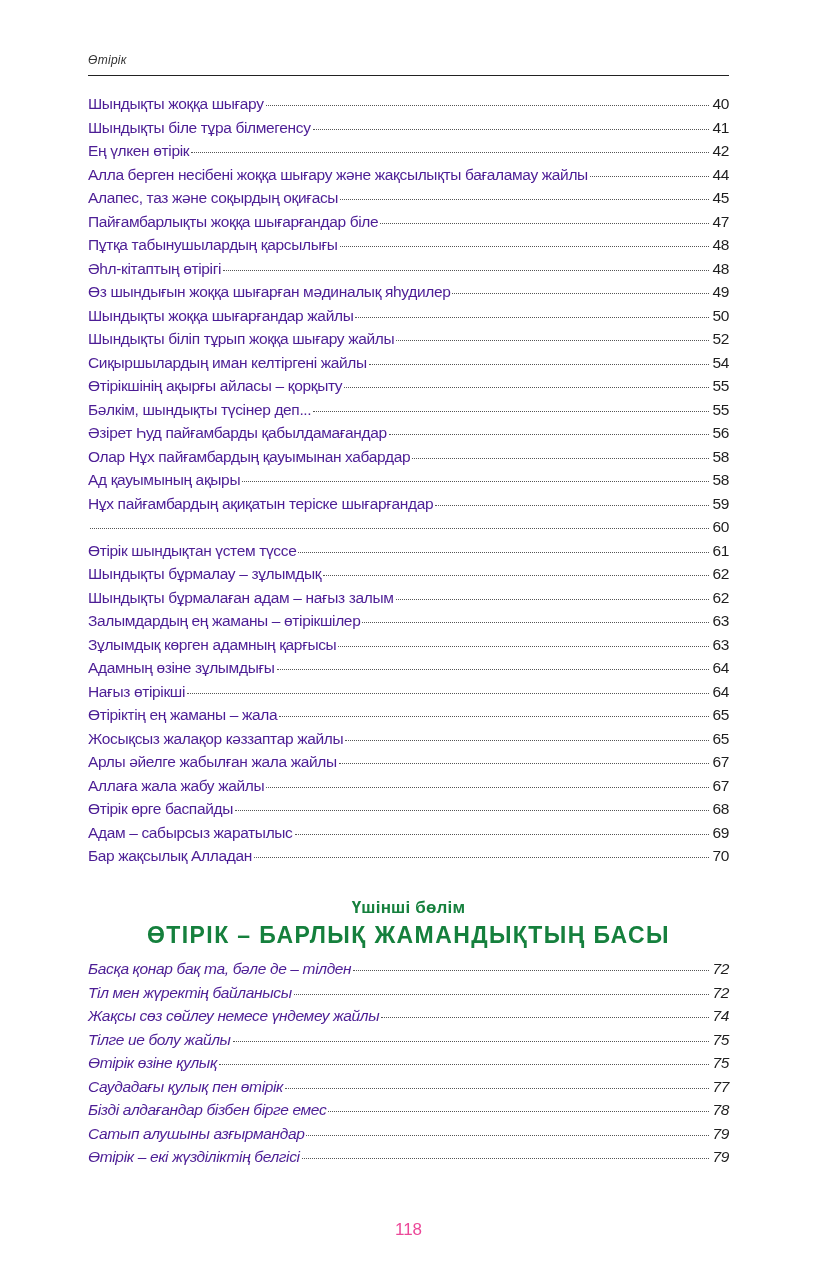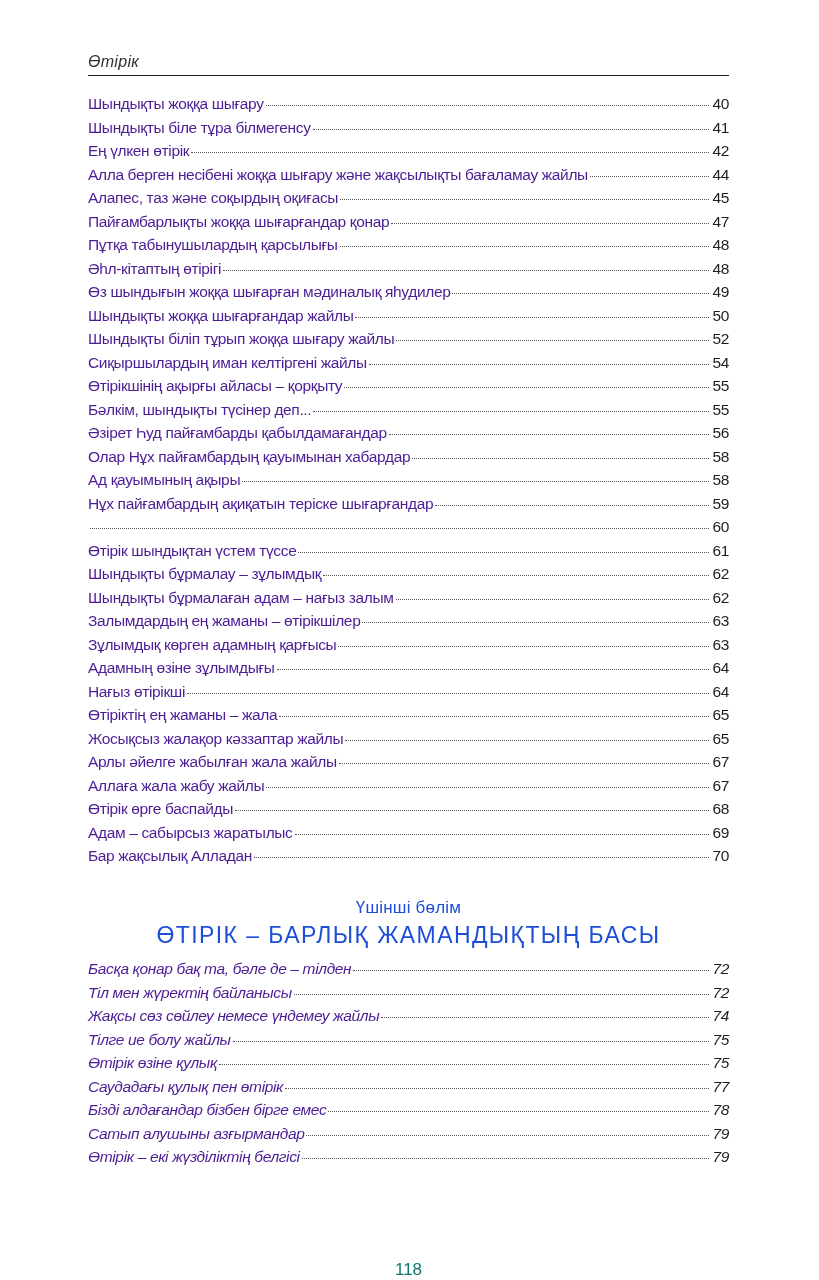--- a/index.html
+++ b/index.html
@@ -24,21 +24,21 @@
   .running-header {
     position: absolute;
     left: 0;
     top: 52px;
     width: 641px;
     height: 23px;
     border-bottom: 1.5px solid #222;
   }
   .running-header span {
     font-style: italic;
-    font-size: 16px;
+    font-size: 12px;
     color: #333;
     letter-spacing: 0.3px;
     position: absolute;
     left: 0;
     top: 1px;
   }
   .toc {
     position: absolute;
     left: 0;
     width: 641px;
@@ -71,41 +71,41 @@
     flex: 0 0 auto;
     text-align: right;
     min-width: 18px;
     color: #1e1e1e;
   }
   .section-head {
     position: absolute;
     left: 0;
     width: 641px;
     text-align: center;
-    font-weight: normal;
-    color: #1d4ed8;
+    font-weight: bold;
+    color: #15803d;
   }
   .section-label {
     top: 898px;
     font-size: 17px;
     letter-spacing: 0.2px;
   }
   .section-title {
     top: 922px;
     font-size: 23px;
     letter-spacing: 1.4px;
   }
   .folio {
     position: absolute;
     left: 0;
     width: 641px;
-    top: 1260px;
+    top: 1220px;
     text-align: center;
     font-size: 17px;
-    color: #0f766e;
+    color: #ec4899;
   }
 </style>
 </head>
 <body>
 
 <div class="page">
 
   <div class="running-header">
     <span>Өтірік</span>
   </div>
@@ -130,21 +130,21 @@
         <span class="title">Алла берген несібені жоққа шығару және жақсылықты бағаламау жайлы</span>
         <span class="leader"></span>
         <span class="page-num">44</span>
       </div>
       <div class="toc-row">
         <span class="title">Алапес, таз және соқырдың оқиғасы</span>
         <span class="leader"></span>
         <span class="page-num">45</span>
       </div>
       <div class="toc-row">
-        <span class="title">Пайғамбарлықты жоққа шығарғандар қонар</span>
+        <span class="title">Пайғамбарлықты жоққа шығарғандар біле</span>
         <span class="leader"></span>
         <span class="page-num">47</span>
       </div>
       <div class="toc-row">
         <span class="title">Пұтқа табынушылардың қарсылығы</span>
         <span class="leader"></span>
         <span class="page-num">48</span>
       </div>
       <div class="toc-row">
         <span class="title">Әһл-кітаптың өтірігі</span>

